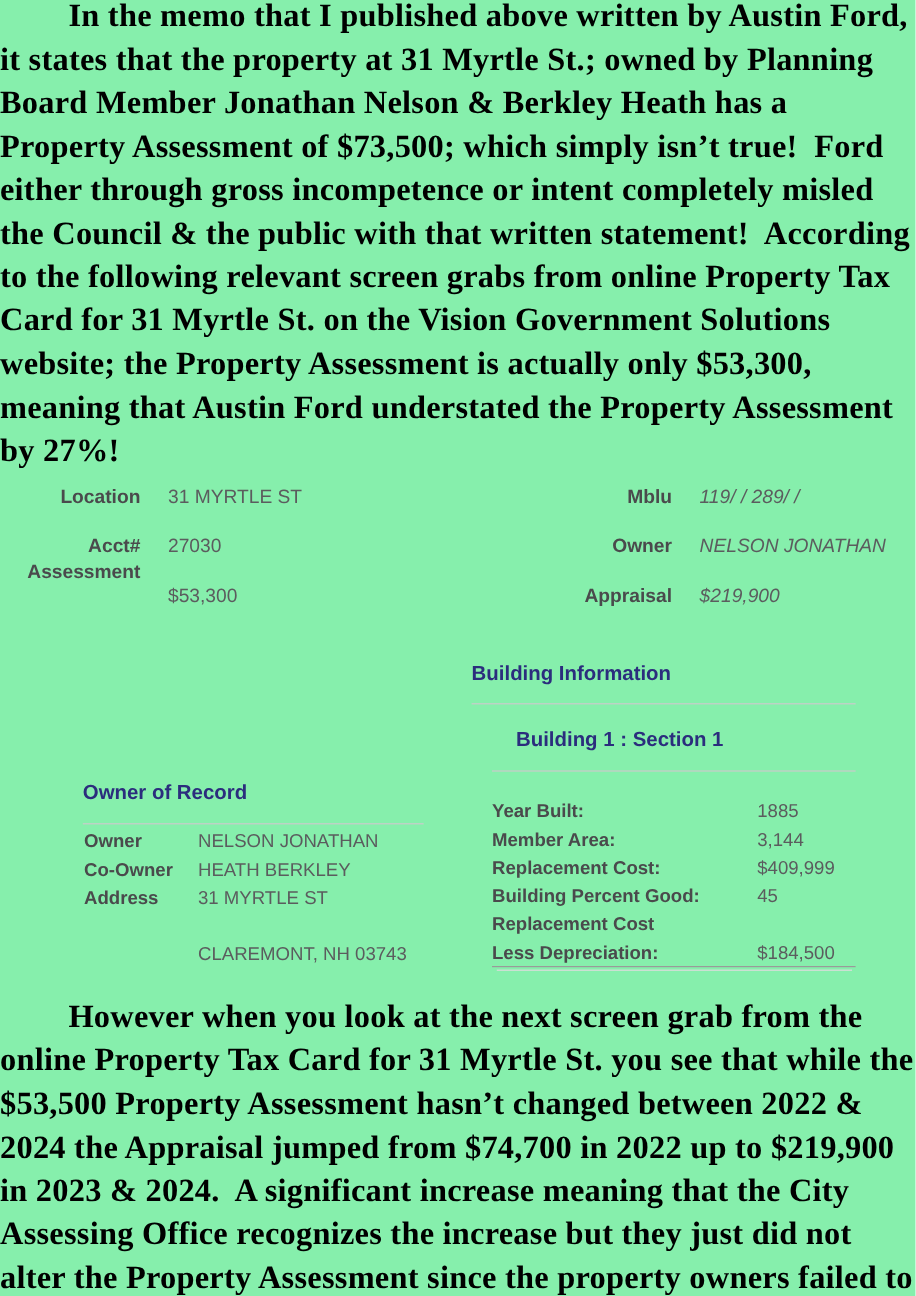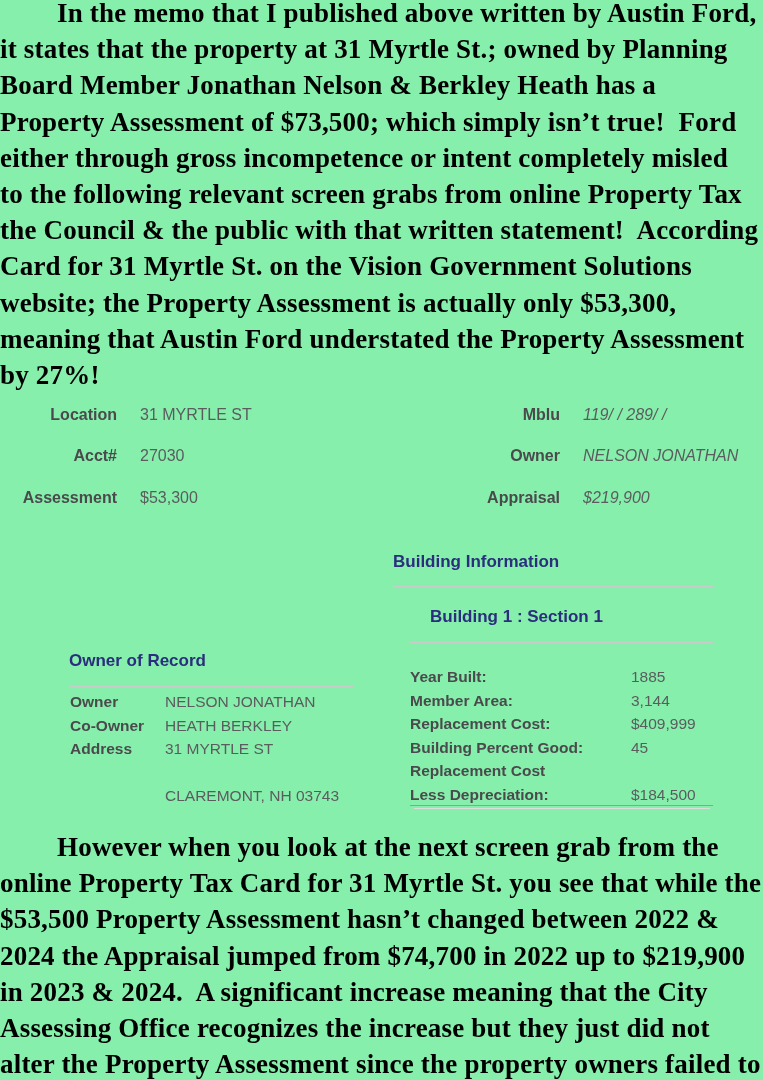--- a/index.html
+++ b/index.html
@@ -39,35 +39,35 @@
 <body>
 
 <div id="page">
 
   <div class="para" style="top:-5px;">
       <div class="tline">In the memo that I published above written by Austin Ford,</div>
       <div class="tline">it states that the property at 31 Myrtle St.; owned by Planning</div>
       <div class="tline">Board Member Jonathan Nelson &amp; Berkley Heath has a</div>
       <div class="tline">Property Assessment of $73,500; which simply isn’t true!&nbsp; Ford</div>
       <div class="tline">either through gross incompetence or intent completely misled</div>
+      <div class="tline">the Council &amp; the public with that written statement!&nbsp; According</div>
       <div class="tline">to the following relevant screen grabs from online Property Tax</div>
-      <div class="tline">the Council &amp; the public with that written statement!&nbsp; According</div>
       <div class="tline">Card for 31 Myrtle St. on the Vision Government Solutions</div>
       <div class="tline">website; the Property Assessment is actually only $53,300,</div>
       <div class="tline">meaning that Austin Ford understated the Property Assessment</div>
       <div class="tline">by 27%!</div>
     </div>
 
   <div>
 
     <span class="s-lbl col-l-lbl" style="top:405px">Location</span>
     <span class="s-val col-l-val" style="top:405px">31 MYRTLE ST</span>
     <span class="s-lbl col-l-lbl" style="top:446px">Acct#</span>
     <span class="s-val col-l-val" style="top:446px">27030</span>
-    <span class="s-lbl col-l-lbl" style="top:488px">Assessment</span>
+    <span class="s-lbl col-l-lbl" style="top:468px">Assessment</span>
     <span class="s-val col-l-val" style="top:488px">$53,300</span>
 
     <span class="s-lbl col-r-lbl" style="top:405px">Mblu</span>
     <span class="s-val col-r-val" style="top:405px">119/ / 289/ /</span>
     <span class="s-lbl col-r-lbl" style="top:446px">Owner</span>
     <span class="s-val col-r-val" style="top:446px">NELSON JONATHAN</span>
     <span class="s-lbl col-r-lbl" style="top:488px">Appraisal</span>
     <span class="s-val col-r-val" style="top:488px">$219,900</span>
 
     <div class="panel-title" style="left:393px;top:552px;text-align:right;">Building Information</div>

